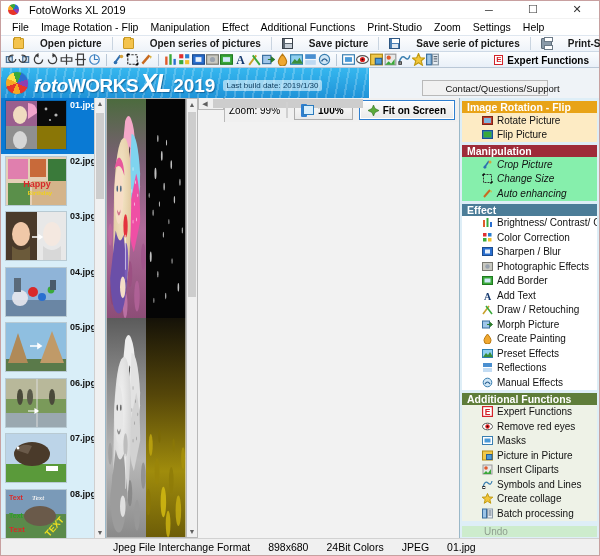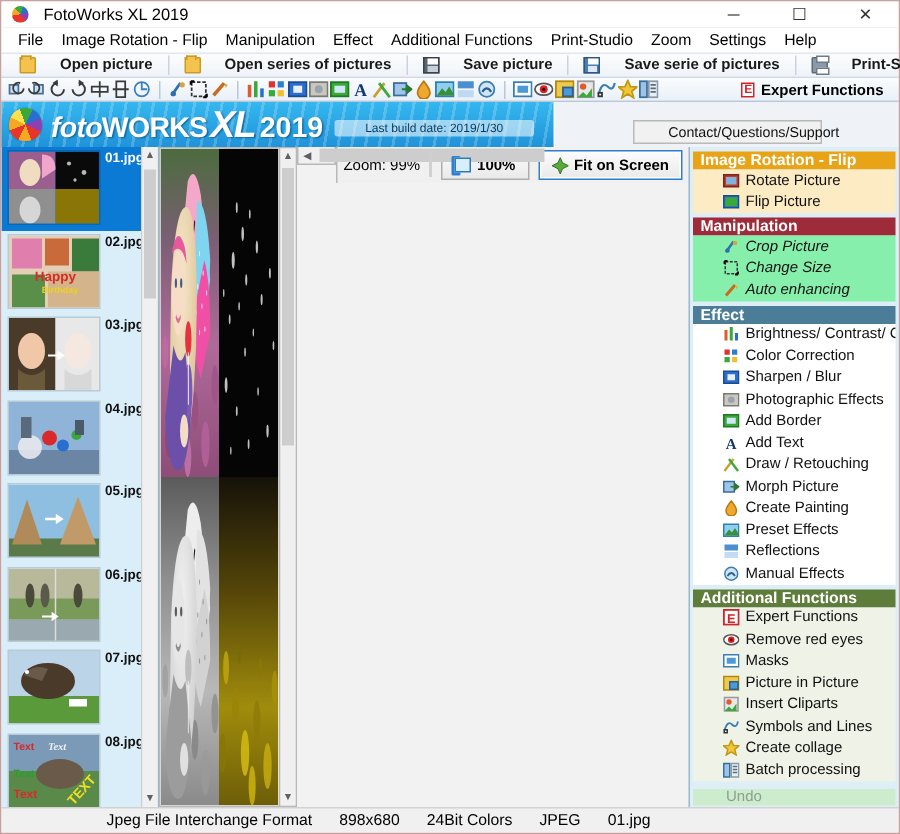--- a/index.html
+++ b/index.html
@@ -126,21 +126,21 @@
     margin-left:6px; display:flex; align-items:baseline; color:#fff;
     font-family:"Liberation Sans", sans-serif;
     text-shadow:1px 1px 1px rgba(0,60,110,.55);
   }
   .lt-foto { font-style:italic; font-size:19px; font-weight:bold; letter-spacing:-0.5px;}
   .lt-works { font-size:19px; font-weight:bold; letter-spacing:-0.5px;}
   .lt-xl { font-size:25px; font-weight:bold; font-style:italic; margin-left:2px; letter-spacing:-1px;}
   .lt-year { font-size:19px; font-weight:bold; margin-left:3px;}
   .build {
     margin-left:8px; font-size:8px; color:#0b3a5c;
-    background:rgba(255,255,255,.55); padding:1px 20px; border-radius:2px;
+    background:rgba(255,255,255,.55); padding:1px 3px; border-radius:2px;
     white-space:nowrap; align-self:center; margin-top:4px;
   }
   .banner-right {
     flex:1; background:#eff3f7; border-left:1px solid #fff;
     display:flex; align-items:flex-end; justify-content:center; padding-bottom:2px;
   }
   .contact-btn {
     width:126px; height:16px; background:#f1f1f1; border:1px solid #b9b9b9;
     font-size:9.5px; display:flex; align-items:center; justify-content:center;
     color:#111;
@@ -246,21 +246,21 @@
     margin:5px 2px 0 2px; height:15px; background:#cdeccd;
     display:flex; align-items:center; padding-left:22px;
     font-size:10px; color:#8f9f8f;
   }
   .r-ico { width:11px; height:11px; flex:0 0 11px; position:relative; }
 
   
   .statusbar {
     height:17px; flex:0 0 17px; background:#f0f0f0;
     display:flex; align-items:center; gap:0;
-    border-top:1px solid #d2d2d2; font-size:10.5px; padding-left:70px;
+    border-top:1px solid #d2d2d2; font-size:10.5px; padding-left:112px;
   }
   .statusbar span { margin-right:18px; white-space:nowrap; }
 </style>
 </head>
 <body>
 
 <div id="app">
 
   <div class="titlebar">
     <div class="tb-icon">

